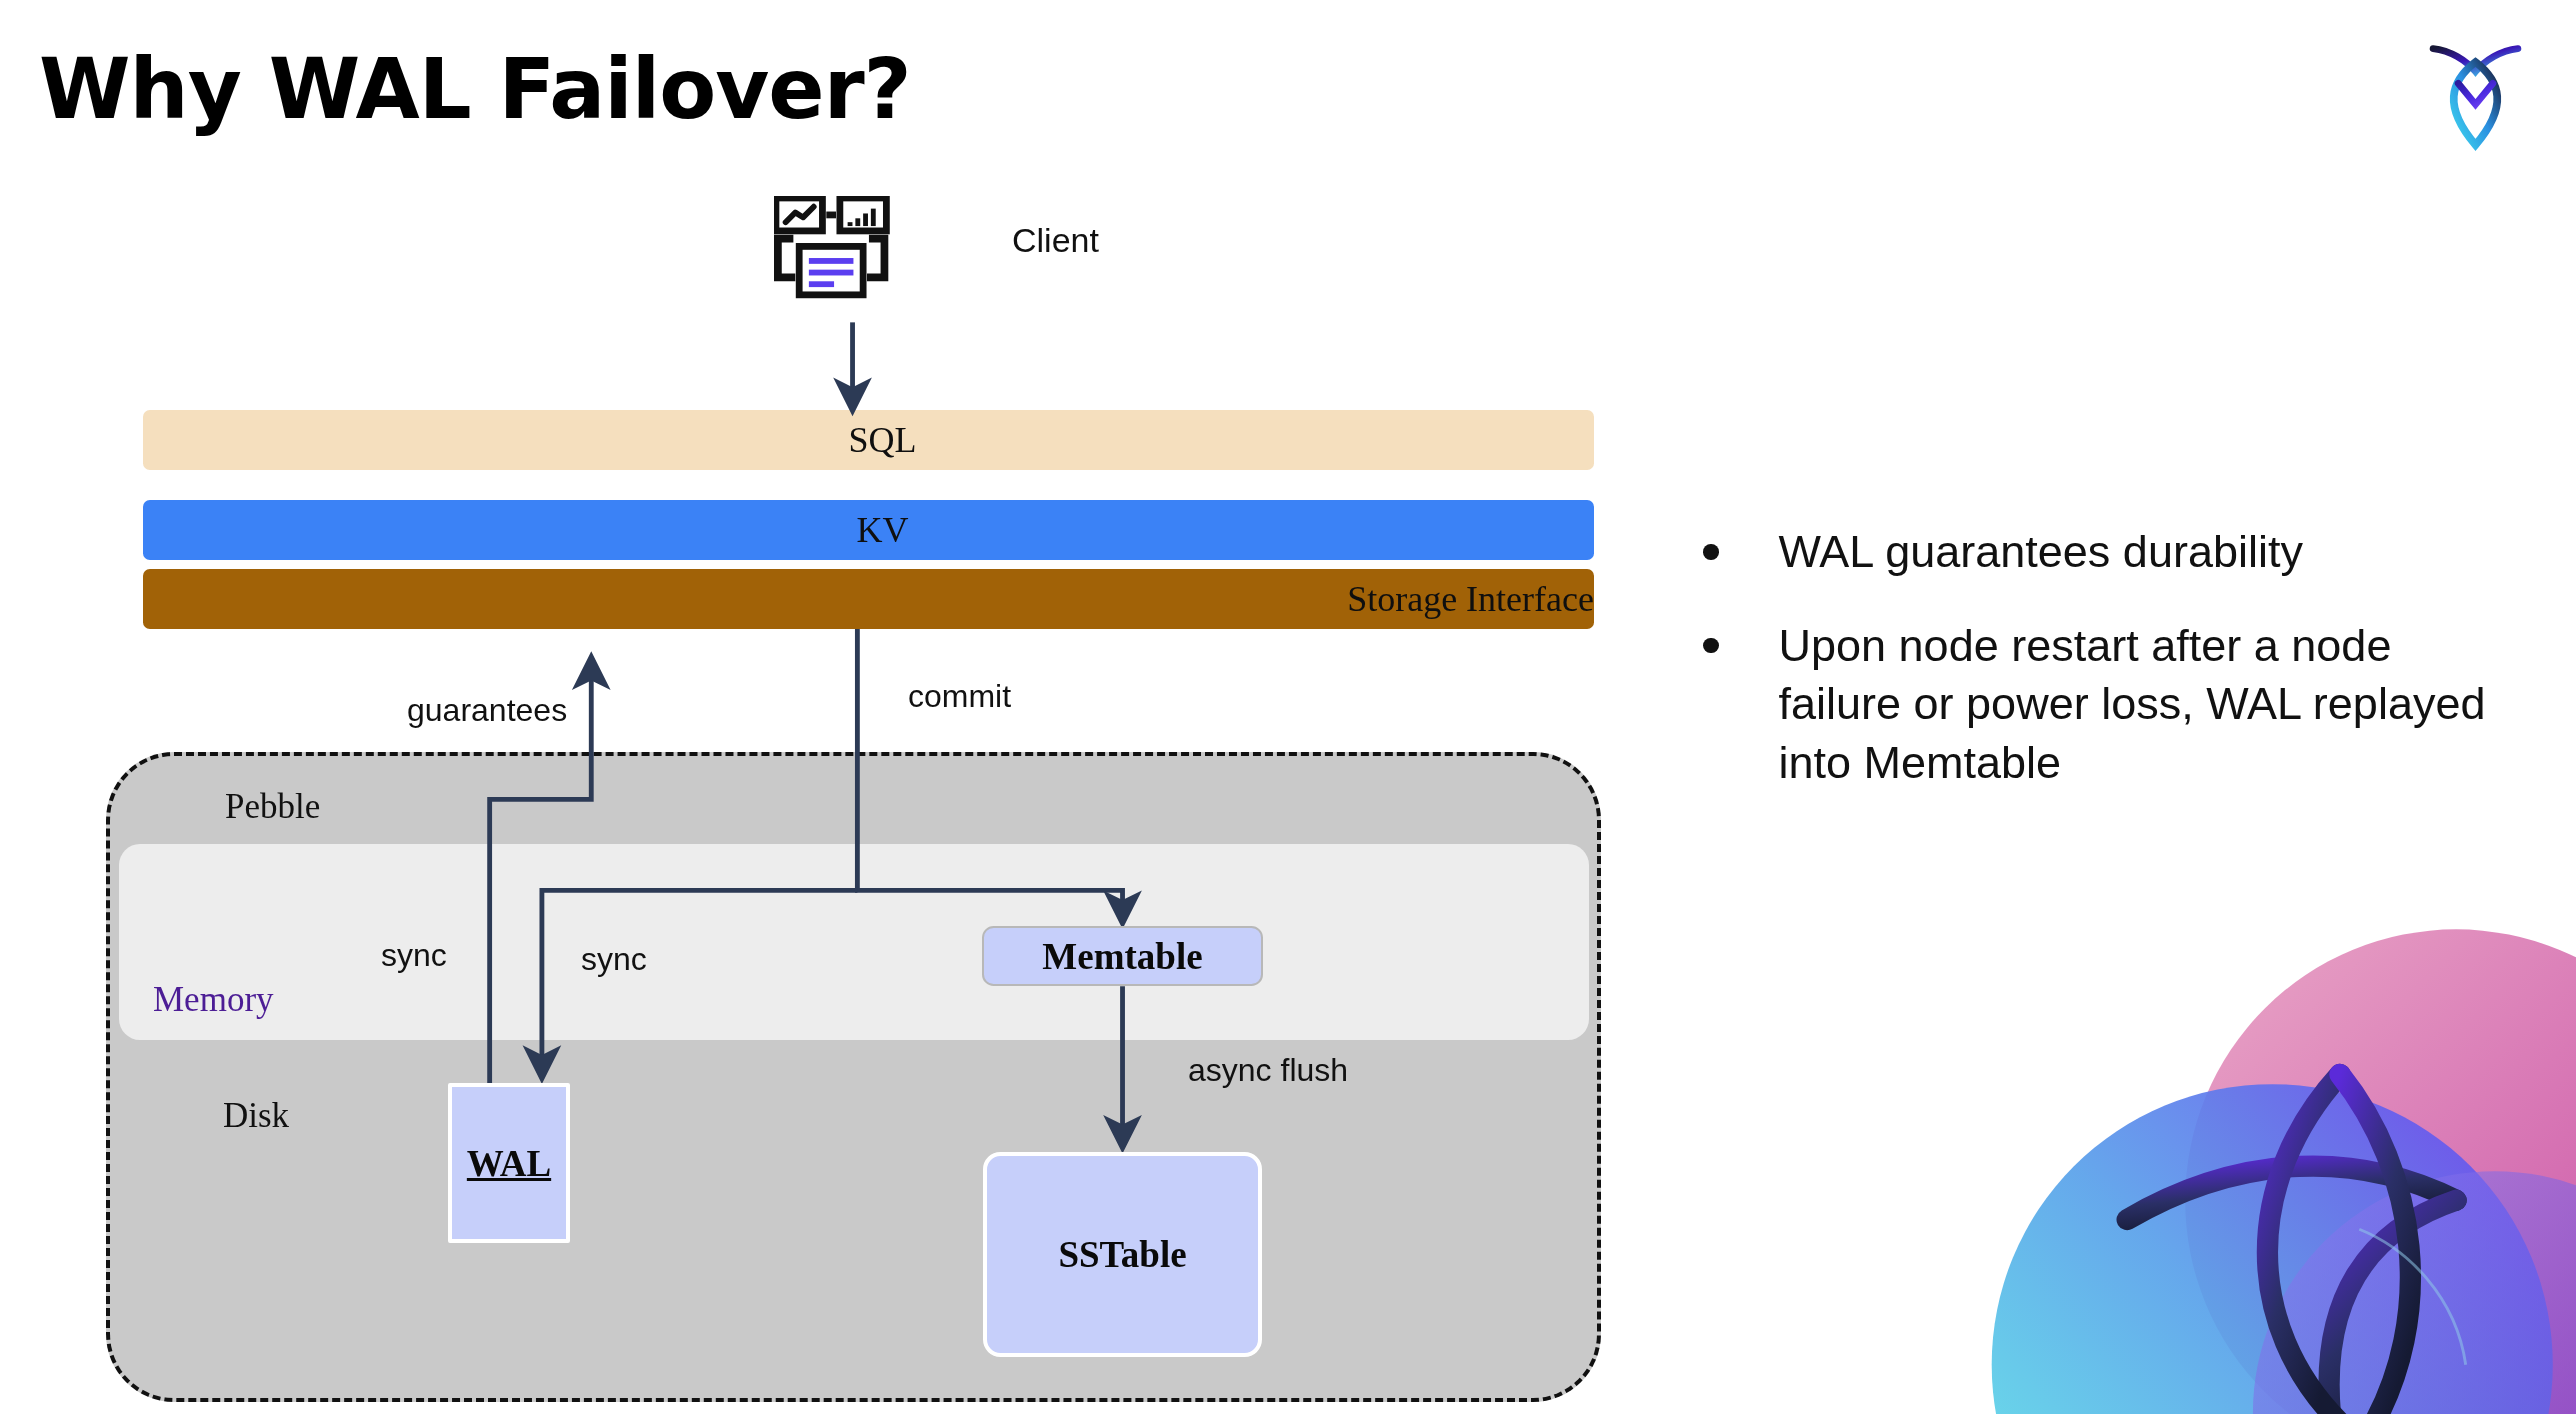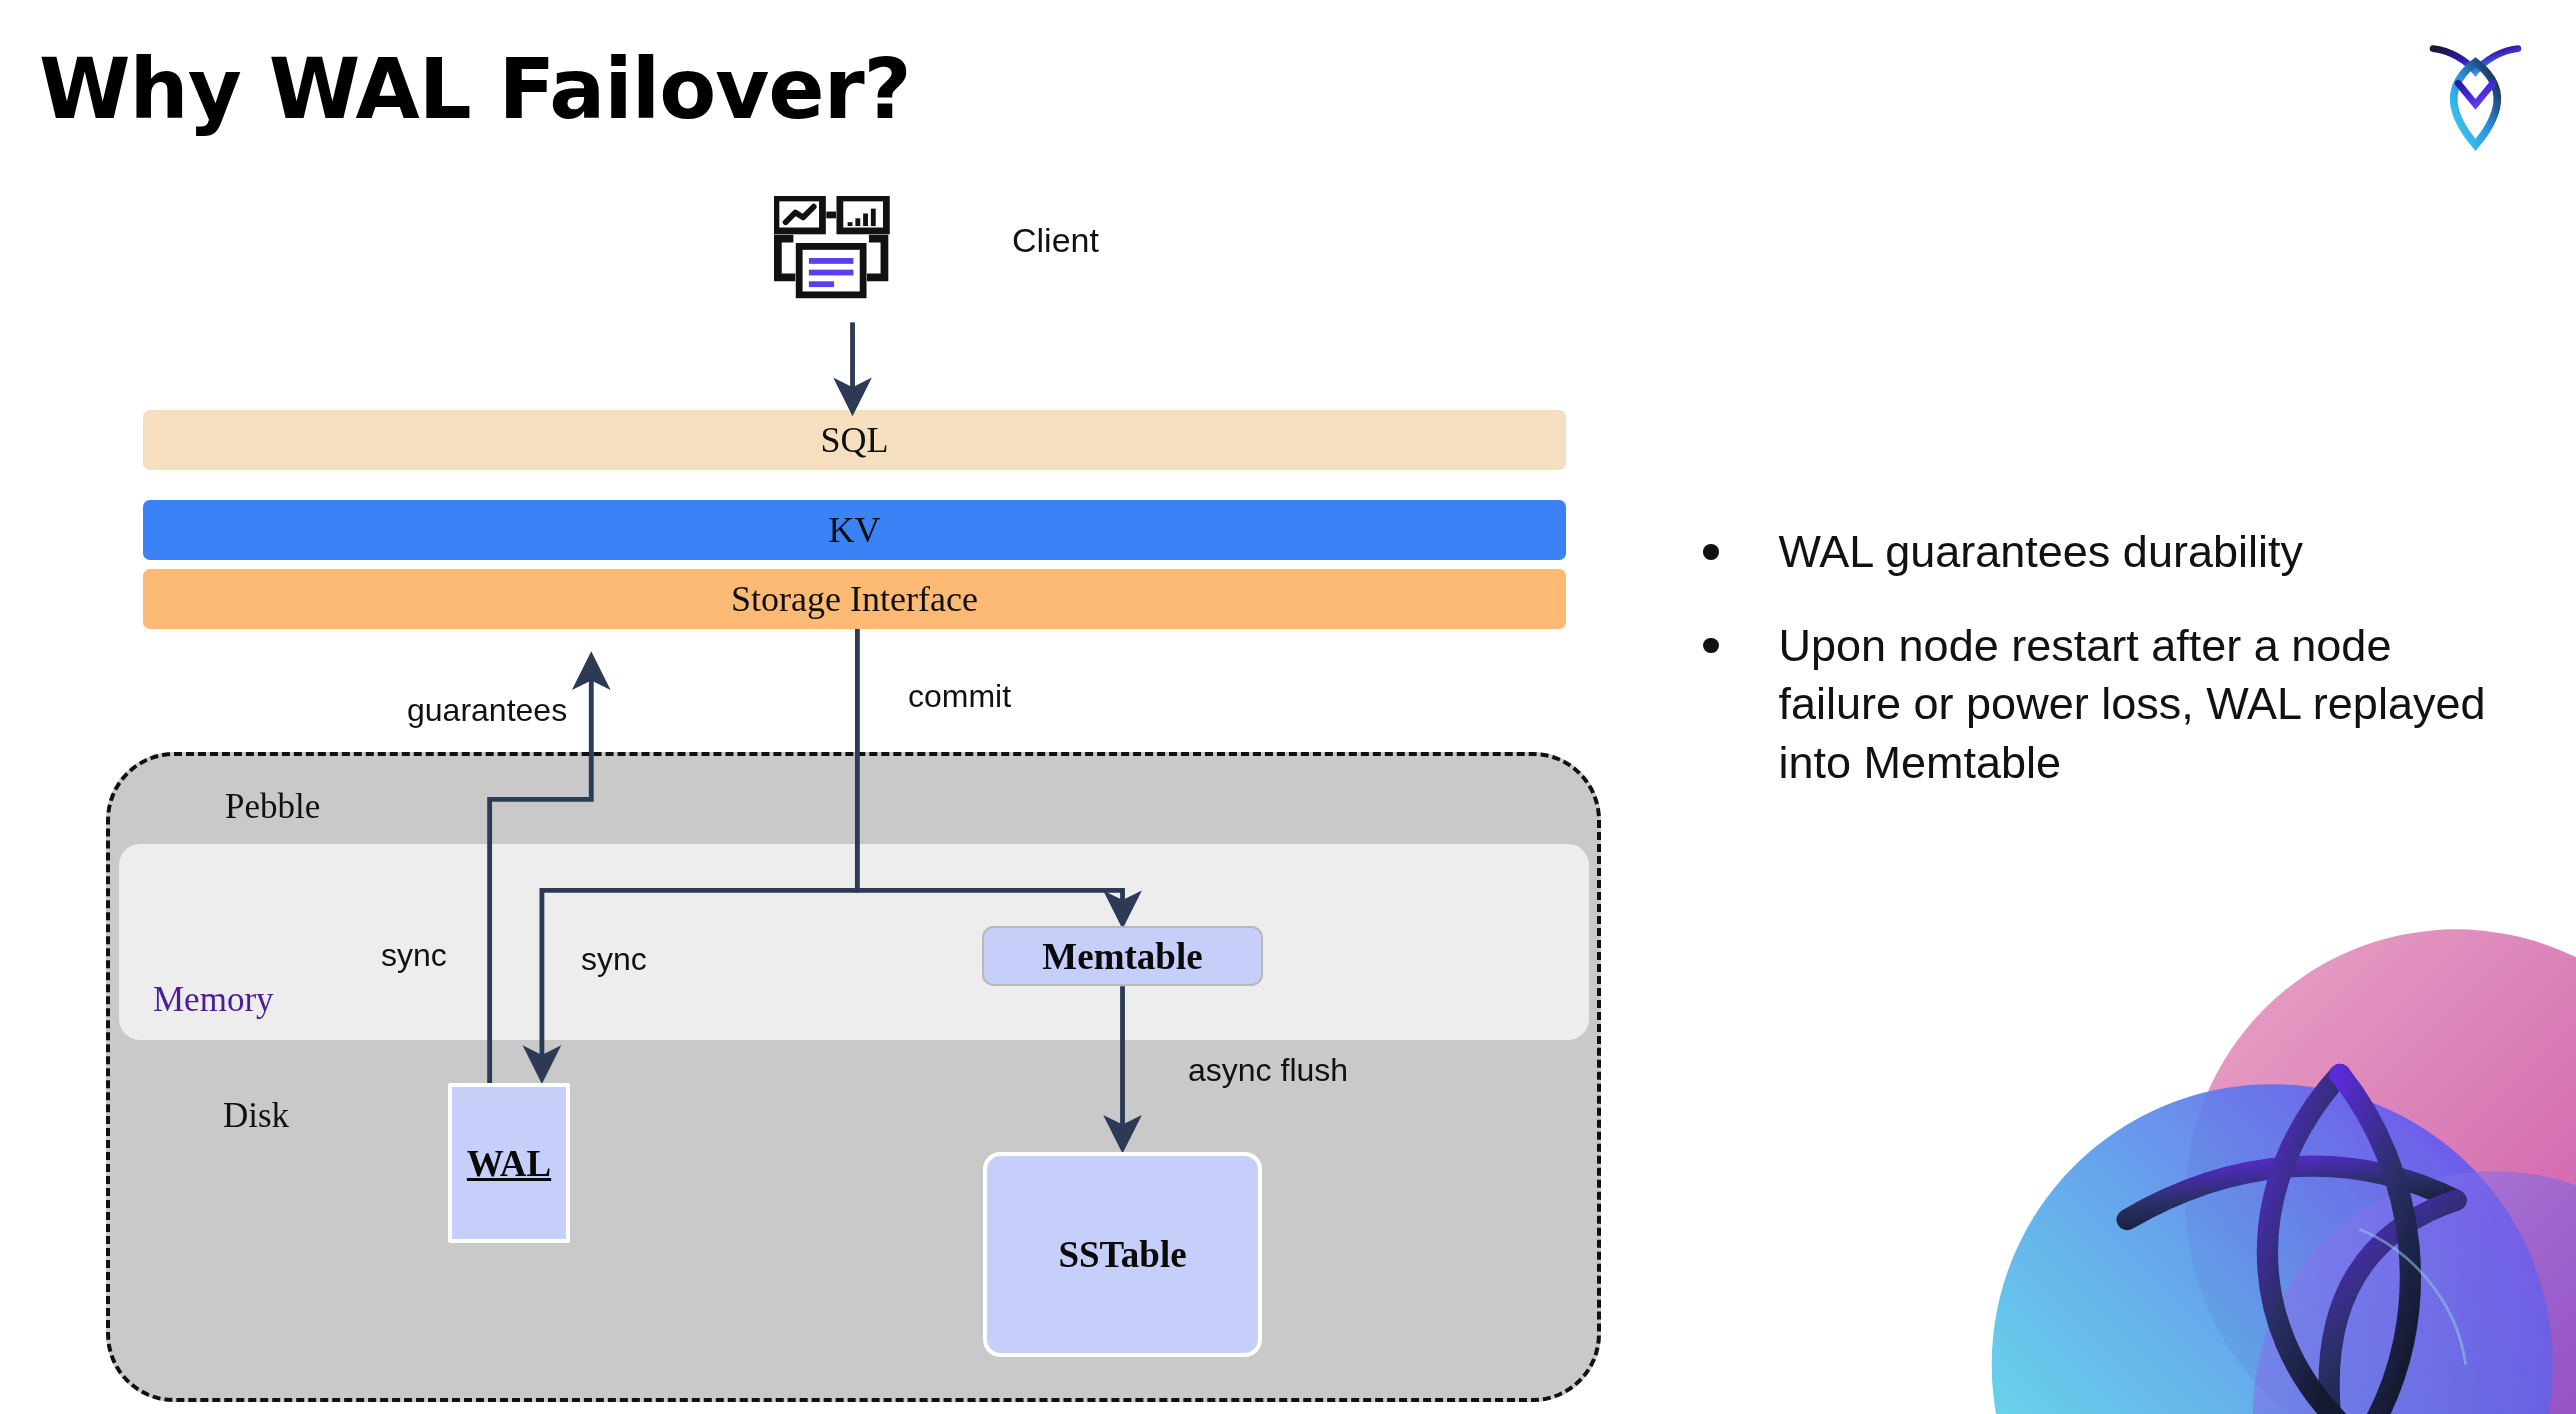--- a/index.html
+++ b/index.html
@@ -39,24 +39,25 @@
 
   
   .bar{
     position:absolute;
     height:60px;
     border-radius:6.8px;
     display:flex;align-items:center;justify-content:center;
     font-family:"Liberation Serif", serif;
     font-size:36px;
     color:#0f0f0f;
+    padding-left:28px;
   }
   .bar-sql{left:143px;top:410px;width:1423px;background:#f5dfbe;}
   .bar-kv {left:143px;top:500px;width:1423px;background:#3b82f6;}
-  .bar-si {left:143px;top:569px;width:1423px;background:#fdba74;}
+  .bar-si {left:143px;top:569px;width:1423px;background:#a16207;justify-content:flex-end;}
 
   
   .pebble{
     position:absolute;left:106px;top:752px;width:1495px;height:650px;
     border:4.8px dashed #111111;
     border-radius:68px;
     background:#c9c9c9;
     box-sizing:border-box;
   }
   .pebble-label{

